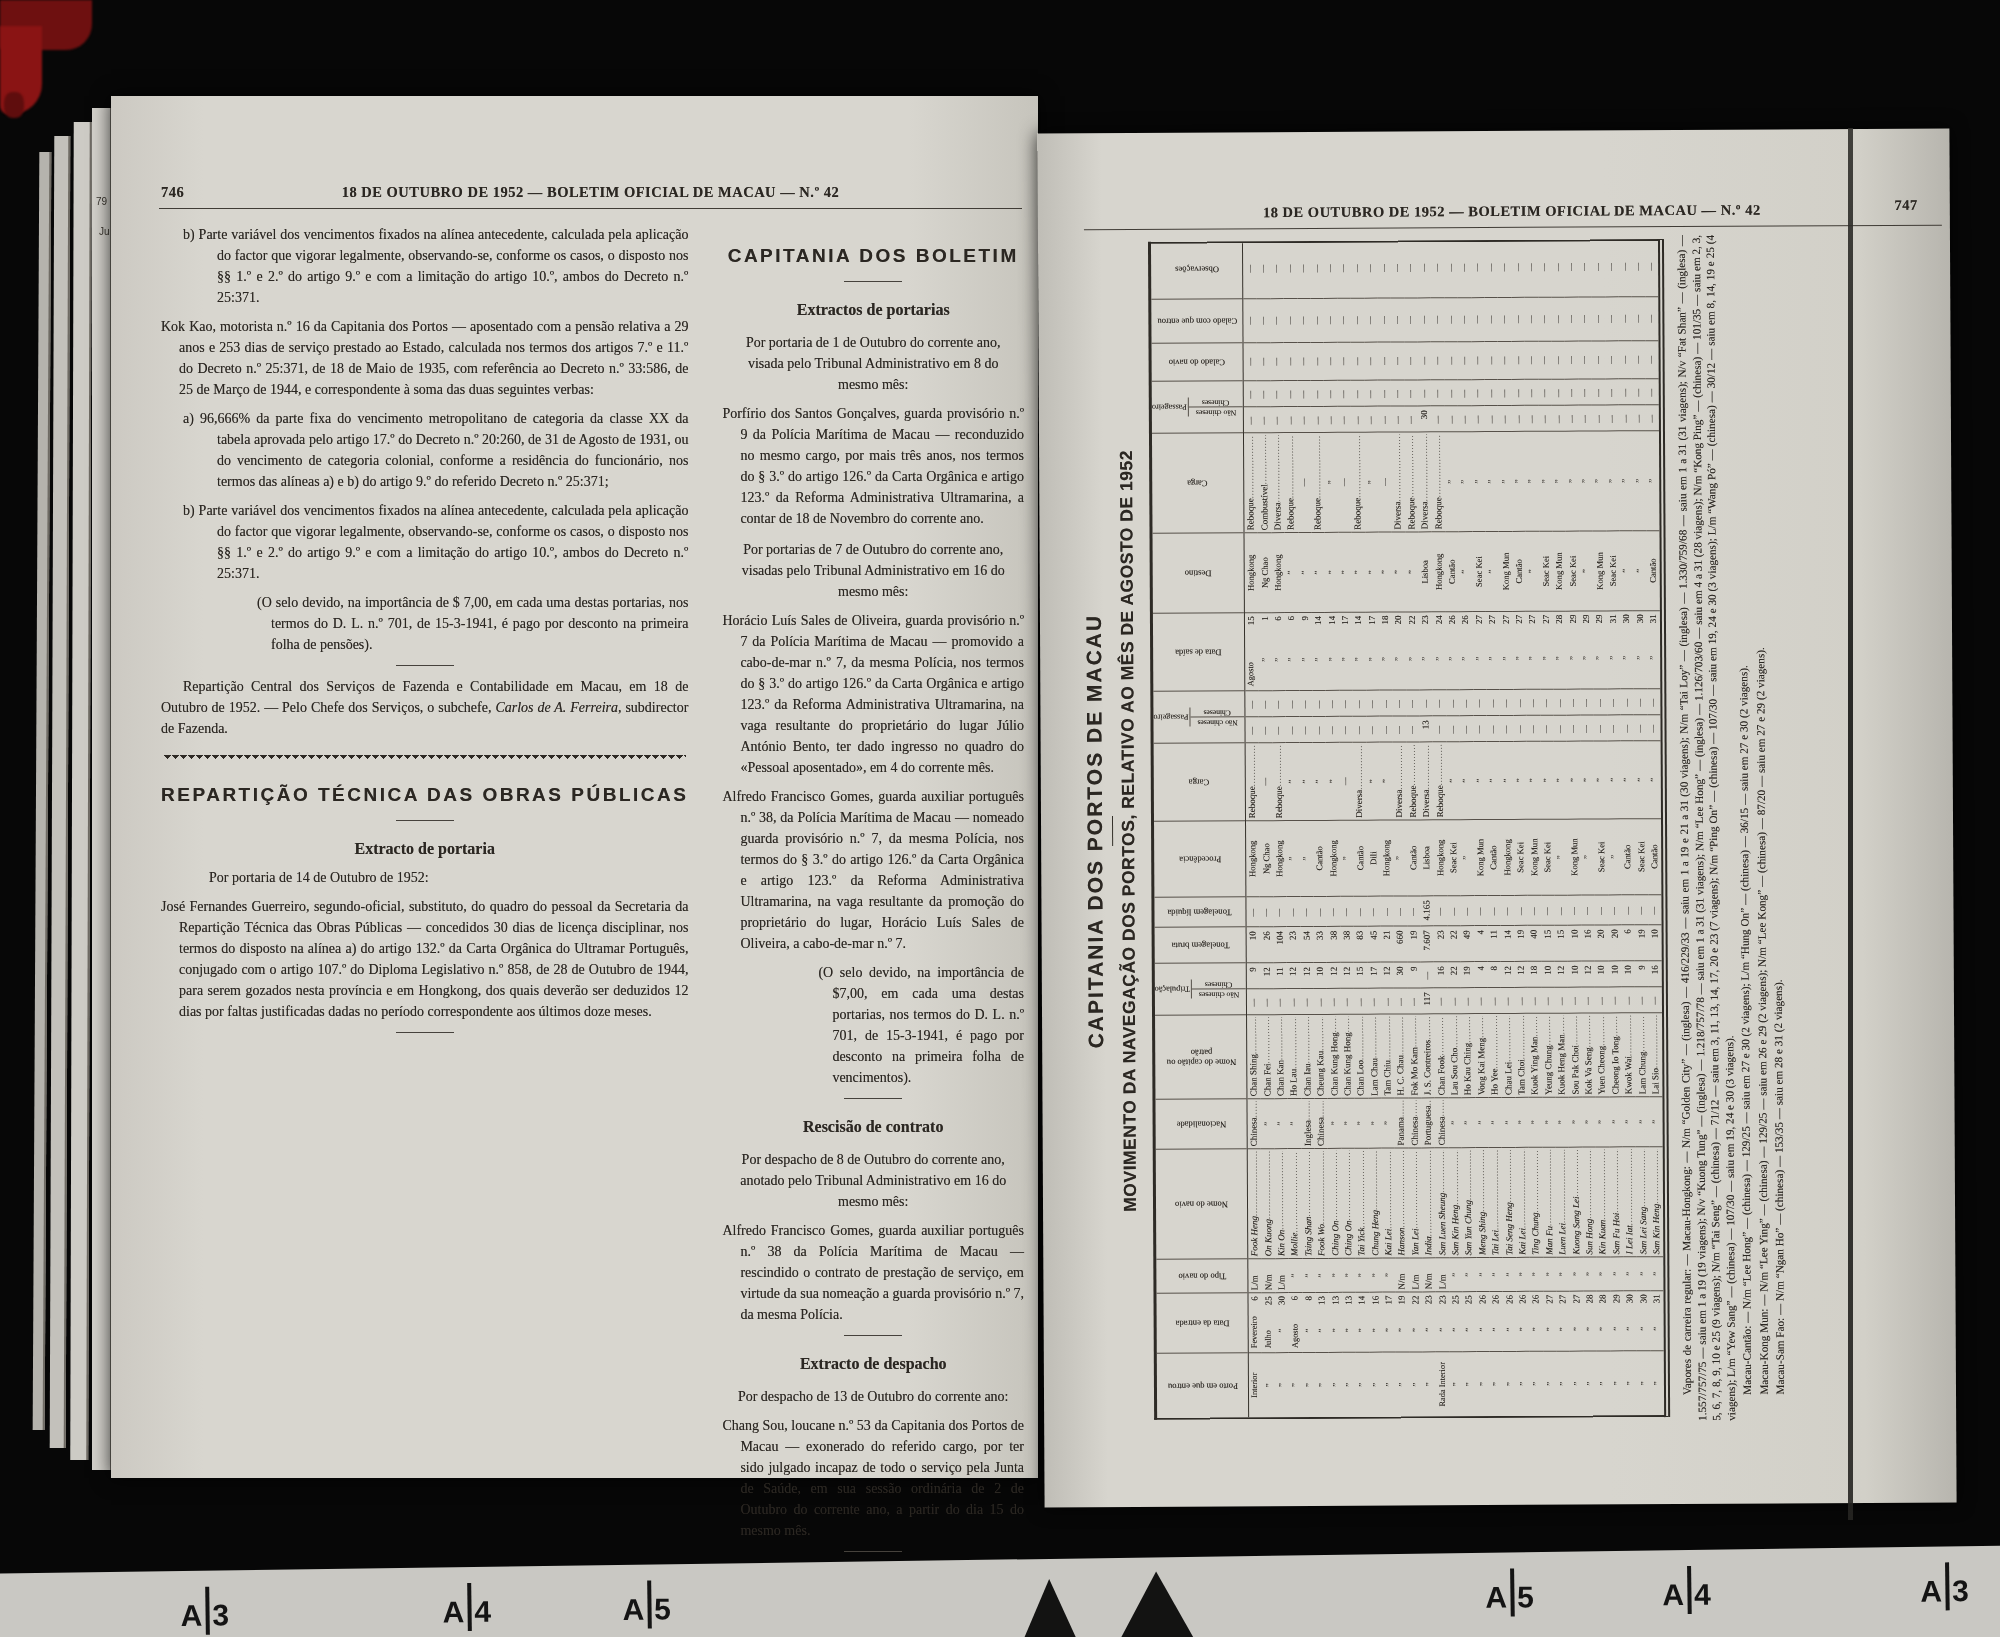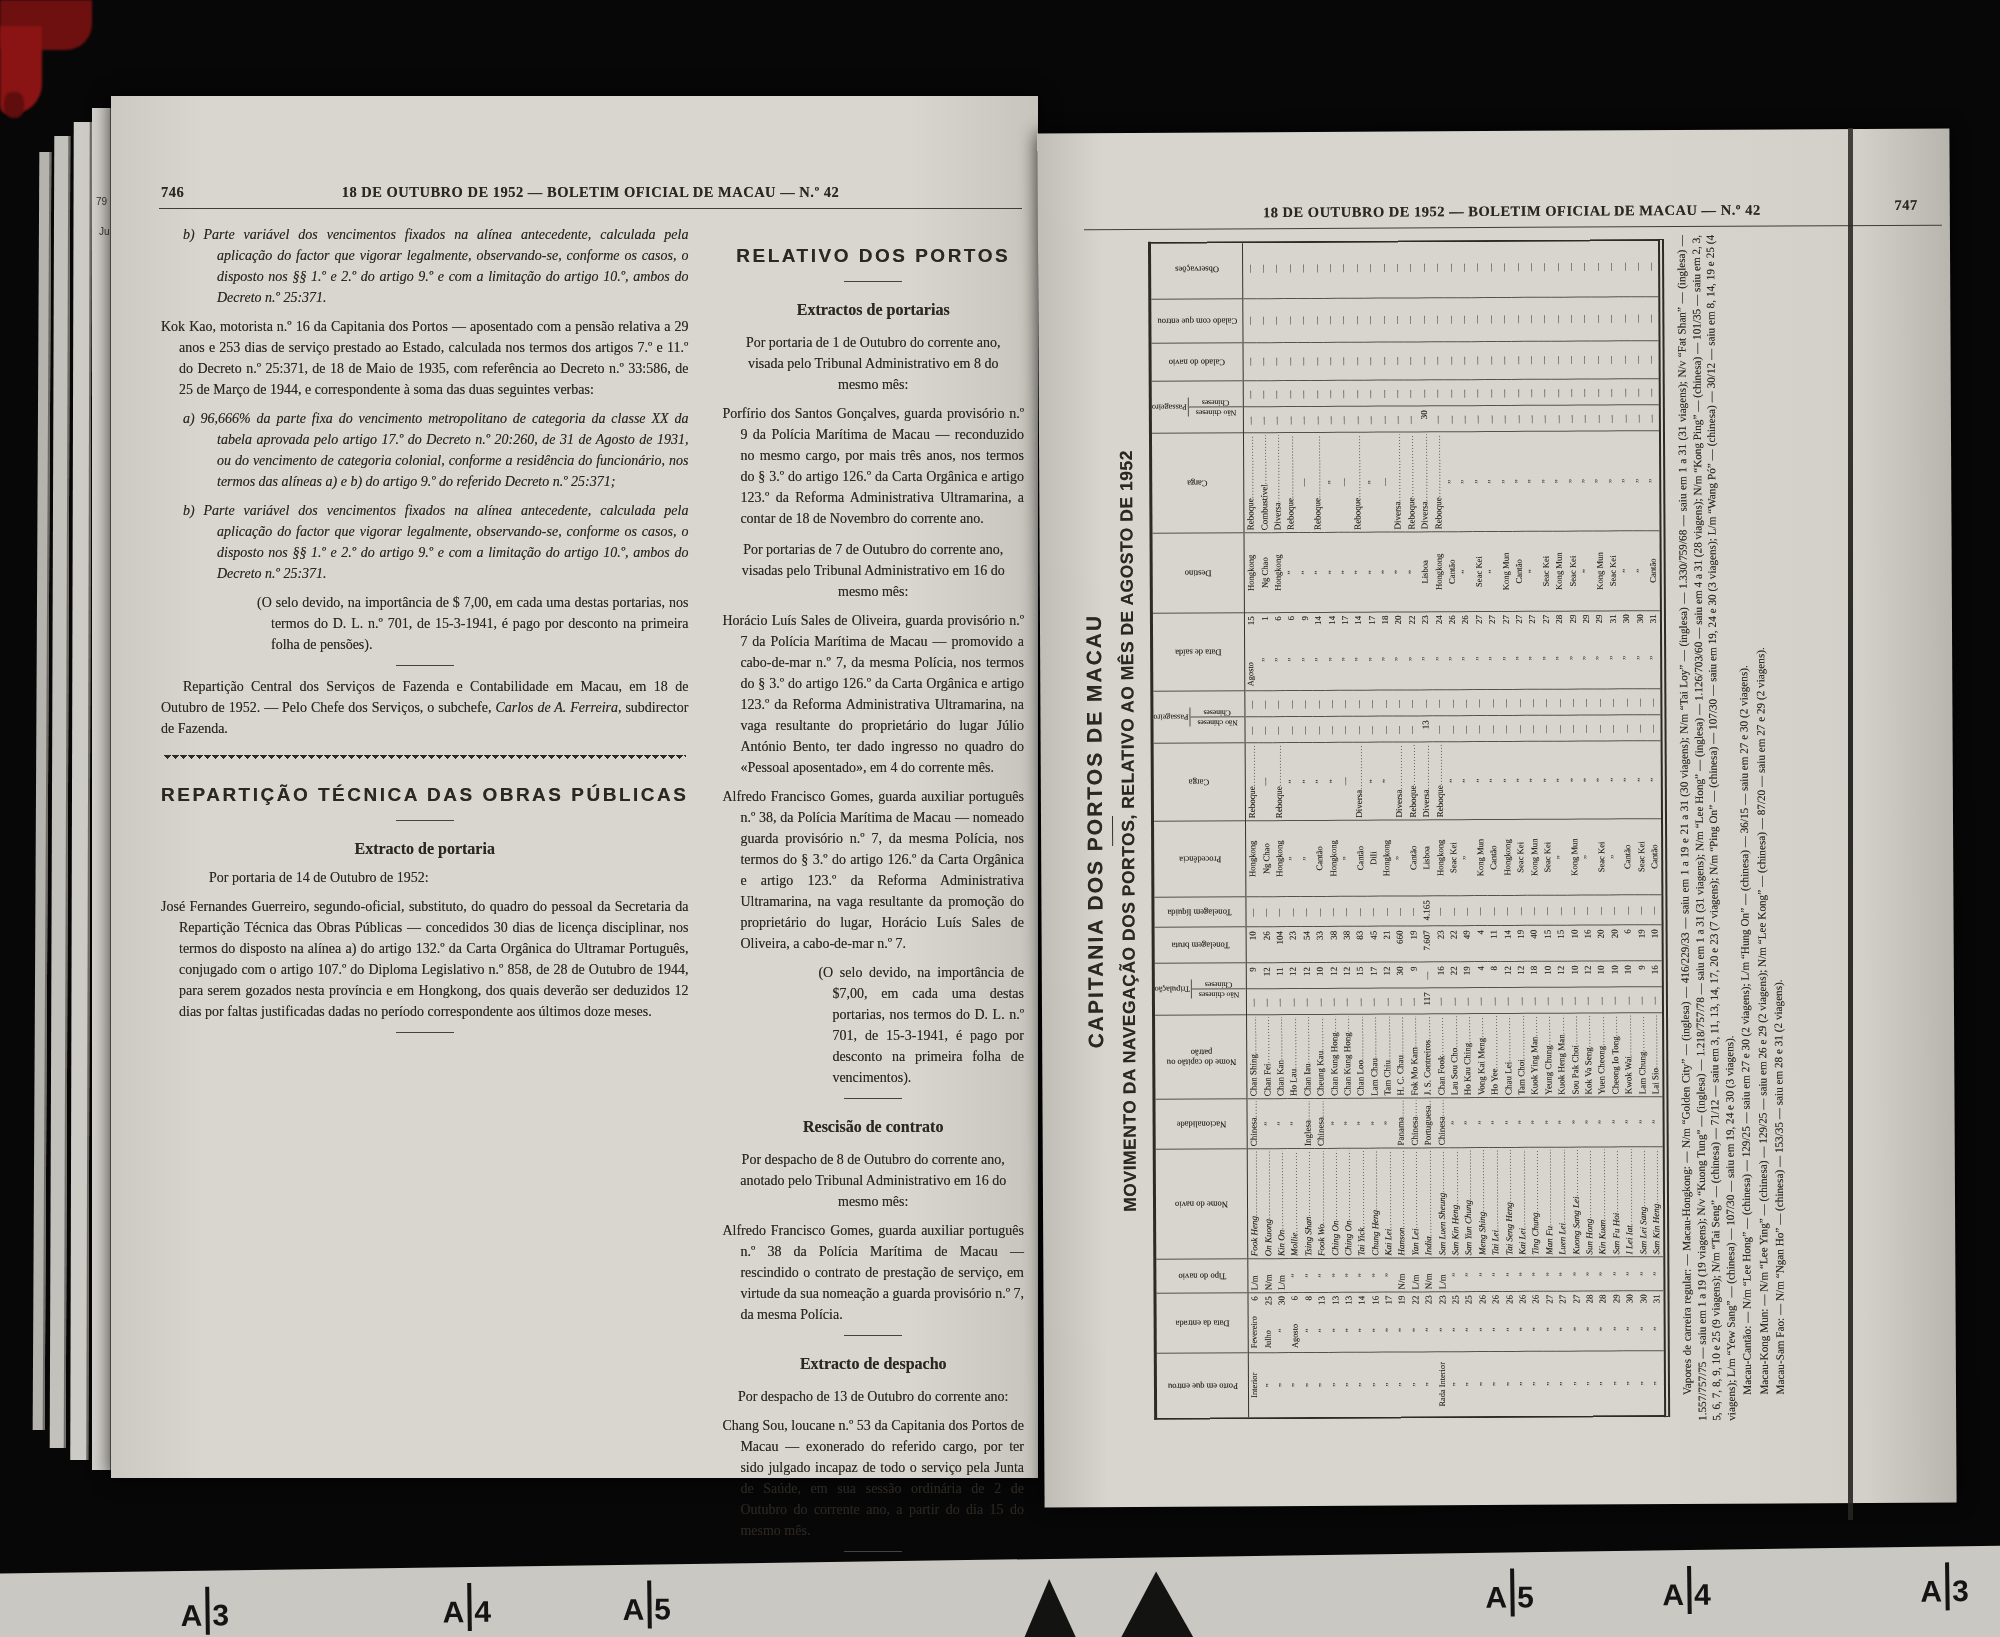--- a/index.html
+++ b/index.html
@@ -41,21 +41,21 @@
   .rh-title{display:block;text-align:center;}
   .head-rule{position:absolute;left:48px;right:16px;border-top:1.6px solid #403c36;}
   .page-left .head-rule{top:112px;}
   .page-right .head-rule{top:96px;left:46px;right:8px;}
 
   
   .cols{position:absolute;top:128px;left:50px;right:14px;display:flex;gap:34px;}
   .col{flex:1;font-size:14px;line-height:1.5;text-align:justify;}
   .col p{margin-bottom:8px;}
   .hang{padding-left:18px;text-indent:-18px;}
-  .item{margin-left:22px;padding-left:34px;text-indent:-34px;font-style:italic;}
+  .item{margin-left:22px;padding-left:34px;text-indent:-34px;}
   .selo{margin-left:96px;padding-left:14px;text-indent:-14px;margin-top:4px;}
   .sig{text-indent:22px;margin-top:10px;}
   .intro{text-align:center;padding:0 6px;margin-top:10px;}
   .single-intro{text-indent:48px;text-align:left;}
   .sec-head{font-family:"Liberation Sans","DejaVu Sans",sans-serif;font-weight:bold;text-align:center;
     font-size:19px;letter-spacing:2.5px;margin:18px 0 4px;white-space:nowrap;}
   .sub-head{font-weight:bold;text-align:center;font-size:16px;margin:16px 0 6px;}
   .mini-rule{width:58px;border-top:1.3px solid #46423c;margin:10px auto;}
   .zigzag{height:8px;margin:16px 2px 6px;
     background:
@@ -150,21 +150,21 @@
       <div class="zigzag"></div>
       <h2 class="sec-head">REPARTIÇÃO TÉCNICA DAS OBRAS PÚBLICAS</h2>
       <div class="mini-rule"></div>
       <h3 class="sub-head">Extracto de portaria</h3>
       <p class="single-intro">Por portaria de 14 de Outubro de 1952:</p>
       <p class="hang">José Fernandes Guerreiro, segundo-oficial, substituto, do quadro do pessoal da Secretaria da Repartição Técnica das Obras Públicas — concedidos 30 dias de licença disciplinar, nos termos do disposto na alínea a) do artigo 132.º da Carta Orgânica do Ultramar Português, conjugado com o artigo 107.º do Diploma Legislativo n.º 858, de 28 de Outubro de 1944, para serem gozados nesta província e em Hongkong, dos quais deverão ser deduzidos 12 dias por faltas justificadas dadas no período correspondente aos últimos doze meses.</p>
       <div class="mini-rule"></div>
     </div>
 
     <div class="col">
-      <h2 class="sec-head">RELATIVO DOS PORTOS</h2>
+      <h2 class="sec-head">CAPITANIA DOS BOLETIM</h2>
       <div class="mini-rule"></div>
       <h3 class="sub-head">Extractos de portarias</h3>
       <p class="intro">Por portaria de 1 de Outubro do corrente ano, visada pelo Tribunal Administrativo em 8 do mesmo mês:</p>
       <p class="hang">Porfírio dos Santos Gonçalves, guarda provisório n.º 9 da Polícia Marítima de Macau — reconduzido no mesmo cargo, por mais três anos, nos termos do § 3.º do artigo 126.º da Carta Orgânica e artigo 123.º da Reforma Administrativa Ultramarina, a contar de 18 de Novembro do corrente ano.</p>
       <p class="intro">Por portarias de 7 de Outubro do corrente ano, visadas pelo Tribunal Administrativo em 16 do mesmo mês:</p>
       <p class="hang">Horácio Luís Sales de Oliveira, guarda provisório n.º 7 da Polícia Marítima de Macau — promovido a cabo-de-mar n.º 7, da mesma Polícia, nos termos do § 3.º do artigo 126.º da Carta Orgânica e artigo 123.º da Reforma Administrativa Ultramarina, na vaga resultante do proprietário do lugar Júlio António Bento, ter dado ingresso no quadro do «Pessoal aposentado», em 4 do corrente mês.</p>
       <p class="hang">Alfredo Francisco Gomes, guarda auxiliar português n.º 38, da Polícia Marítima de Macau — nomeado guarda provisório n.º 7, da mesma Polícia, nos termos do § 3.º do artigo 126.º da Carta Orgânica e artigo 123.º da Reforma Administrativa Ultramarina, na vaga resultante da promoção do proprietário do lugar, Horácio Luís Sales de Oliveira, a cabo-de-mar n.º 7.</p>
       <p class="selo">(O selo devido, na importância de $7,00, em cada uma destas portarias, nos termos do D. L. n.º 701, de 15-3-1941, é pago por desconto na primeira folha de vencimentos).</p>
       <div class="mini-rule"></div>
       <h3 class="sub-head">Rescisão de contrato</h3>

